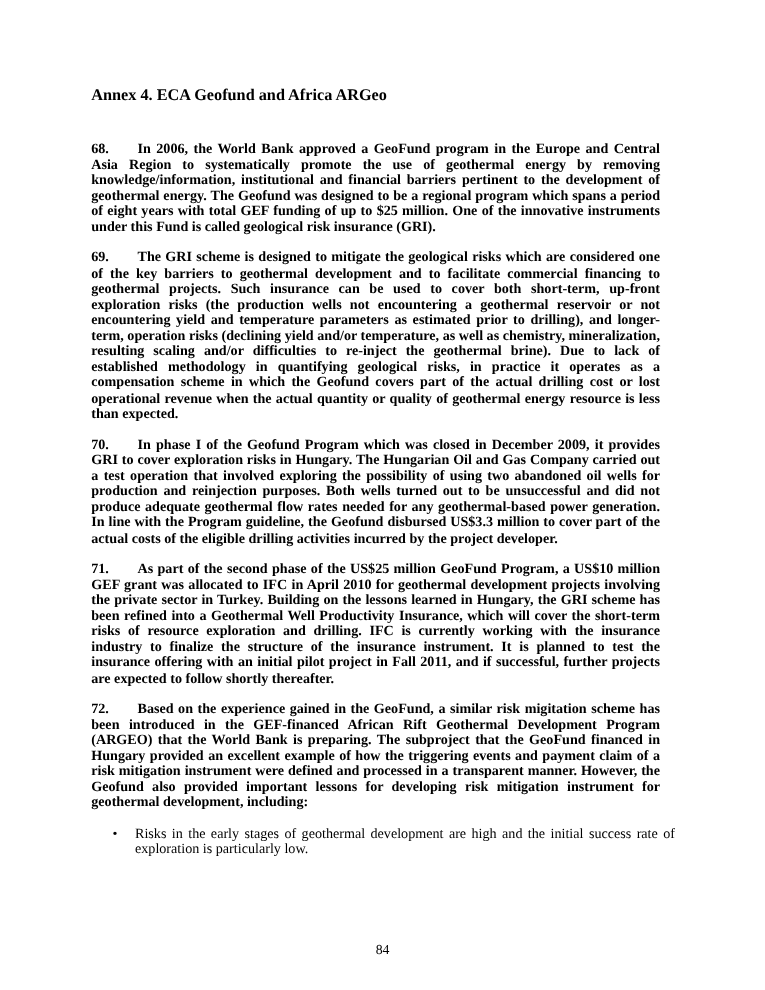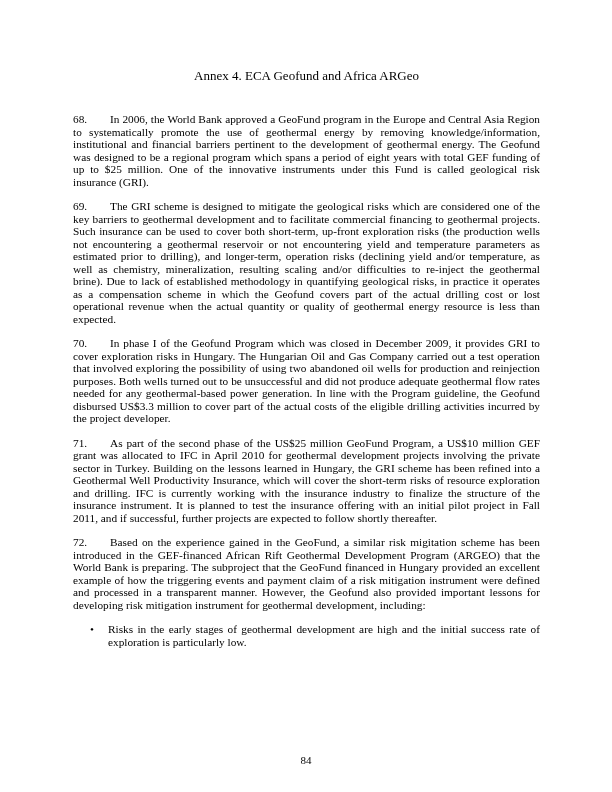--- a/index.html
+++ b/index.html
@@ -15,34 +15,34 @@
     background: #ffffff;
     box-sizing: border-box;
     padding: 68px 72px 0 73px;
     font-family: "Liberation Serif", "DejaVu Serif", serif;
     font-size: 11.3px;
     line-height: 12.5px;
     color: #000000;
   }
   .doc-title {
     margin: 0 0 30px 0;
-    text-align: center;
     font-size: 13px;
     line-height: 15px;
-    font-weight: normal;
+    font-weight: bold;
   }
   .section-heading {
     margin: 0 0 13px 0;
     font-size: 11.5px;
     line-height: 14px;
     font-weight: bold;
   }
   .para {
-    margin: 0 0 12px 0;
+    margin: 0 12px 12px 0;
     text-align: justify;
+    font-weight: bold;
   }
   .para-num {
     display: inline-block;
     width: 37px;
   }
   .bullet-list {
     margin: 0;
     padding: 0;
     list-style: none;
   }

